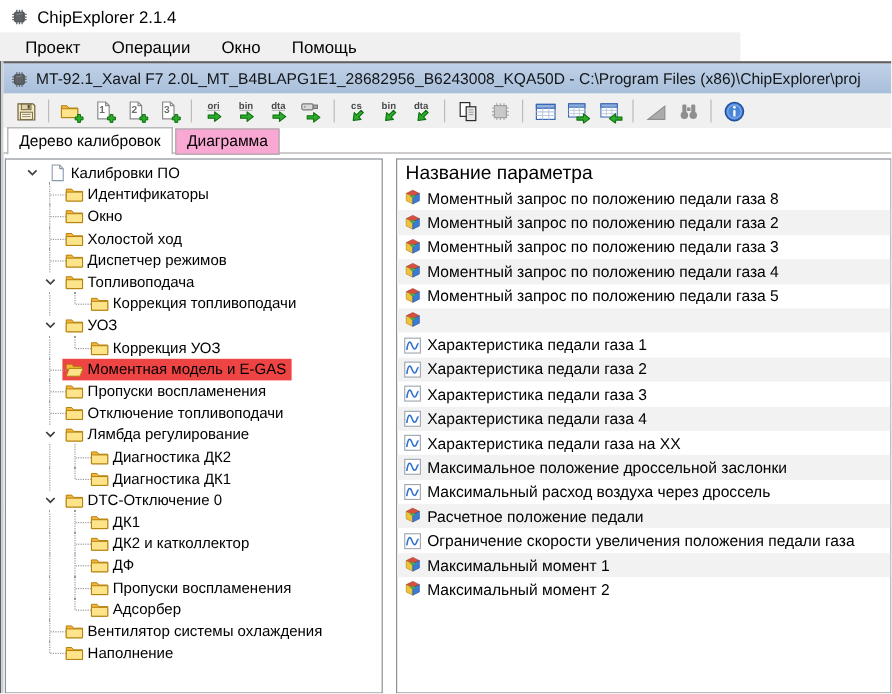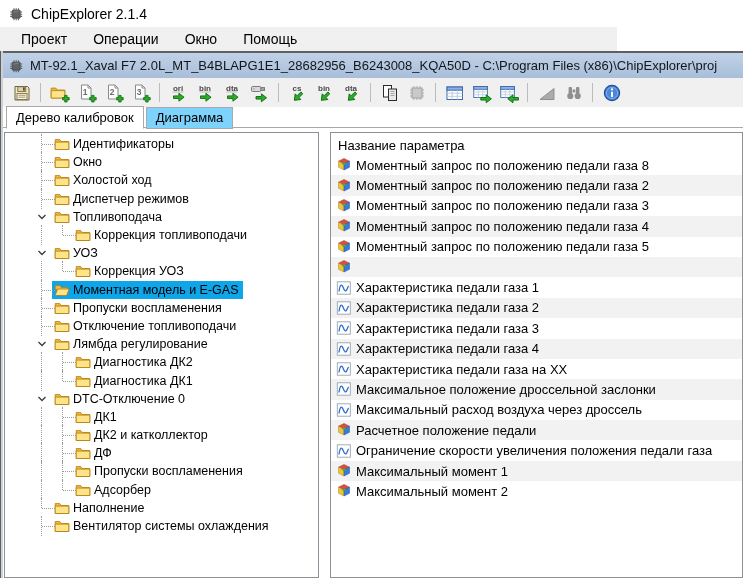--- a/index.html
+++ b/index.html
@@ -27,21 +27,21 @@
 
   
   .toolbar{position:absolute;left:3px;top:78px;width:740px;height:29px;background:#f0f0f0;
     display:flex;align-items:center;padding-left:5px}
   .tbtn{width:27px;height:25px;display:flex;align-items:center;justify-content:center;flex:none}
   .tsep{width:1px;height:19px;background:#bcbcbc;margin:0 5px;flex:none}
 
   
   .tabstrip{position:absolute;left:3px;top:107px;width:740px;height:21px;background:#fff;
     display:flex;align-items:center;padding-left:3px;border-bottom:1px solid #a9a9a9;font-size:13px}
-  .tab{border:1px solid #a9a9a9;background:#7dd3fc;padding:2px 9px 3px;margin-bottom:-1px;
+  .tab{border:1px solid #a9a9a9;background:#f9a8d4;padding:2px 9px 3px;margin-bottom:-1px;
     white-space:nowrap;cursor:default}
   .tab.active{background:#fff;border-bottom-color:#fff;padding-top:3px}
   .tab+.tab{margin-left:2px}
 
   
   .pane{position:absolute;top:132px;background:#fff;border:1px solid #8a9199;overflow:hidden}
   .pane.tree{left:4px;width:315px;height:446px}
   .pane.list{left:330px;width:413px;height:446px}
 
   
@@ -50,26 +50,26 @@
   .trow.root{padding-left:16px}
   .trow.lvl{padding-left:26px}
   .chev{width:12px;height:12px;display:inline-flex;margin-right:5px;flex:none}
   .slot{width:21px;height:100%;position:relative;flex:none}
   .slot.guide::before{content:"";position:absolute;left:10px;top:-1px;bottom:-1px;border-left:1px dotted #9a9a9a}
   .slot.junc::before{content:"";position:absolute;left:10px;top:-1px;bottom:-1px;border-left:1px dotted #9a9a9a}
   .slot.junc.last::before{bottom:50%}
   .slot.junc::after{content:"";position:absolute;left:11px;right:-3px;top:50%;border-top:1px dotted #9a9a9a}
   .slot.chevslot{display:flex;align-items:center;justify-content:center}
   .tsel{display:flex;align-items:center;padding:1px 4px 1px 1px}
-  .tsel.sel{background:#0ea5e9}
+  .tsel.sel{background:#ef4444}
   .ticon{width:16px;height:16px;display:inline-flex;margin:0 3px 0 1px;flex:none}
 
   
   .listbox{padding-top:2px}
-  .lheader{height:20px;display:flex;align-items:center;padding-left:7px;font-size:13px}
+  .lheader{height:20px;display:flex;align-items:center;padding-left:7px;font-size:16px}
   .lrow{height:20.4px;display:flex;align-items:center;padding-left:5px;font-size:13px;white-space:nowrap}
   .lrow.stripe{background:#f2f2f2}
   .licon{width:16px;height:16px;display:inline-flex;margin-right:4px;flex:none}
 </style>
 </head>
 <body>
 
 <div class="app">
 
   <div class="titlebar">
@@ -325,20 +325,36 @@
       </div>
     </div>
 
   <div class="tabstrip">
     <div class="tab active">Дерево калибровок</div>
     <div class="tab">Диаграмма</div>
   </div>
 
   <div class="pane tree">
     <div class="treebox">
+        <div class="trow root">
+          <span class="chev">
+            <svg width="12" height="12" viewBox="0 0 12 12">
+              <polyline points="2.5,4 6,7.5 9.5,4" fill="none" stroke="#3f3f3f" stroke-width="1.4"></polyline>
+            </svg>
+          </span>
+          <span class="tsel">
+            <span class="ticon">
+              <svg width="16" height="16" viewBox="0 0 16 16">
+                <path d="M3.5 1.5h6.2l3 3v10H3.5z" fill="#fdfdfd" stroke="#8899aa" stroke-width="0.9"></path>
+                <path d="M9.7 1.5v3h3" fill="none" stroke="#8899aa" stroke-width="0.9"></path>
+              </svg>
+            </span>
+            <span>Калибровки ПО</span>
+          </span>
+        </div>
         <div class="trow lvl">
           <span class="slot junc"></span>
           <span class="tsel">
             <span class="ticon">
               <svg width="16" height="16" viewBox="0 0 16 16">
                 <path d="M1.2 3.6h4.6l1.6 1.9h7.4v8H1.2z" fill="#f6b73c" stroke="#b17d08" stroke-width="0.8" stroke-linejoin="round"></path>
                 <path d="M1.2 6.1h13.6v7.4H1.2z" fill="#fde389" stroke="#b17d08" stroke-width="0.8"></path>
               </svg>
             </span>
             <span>Идентификаторы</span>
@@ -591,41 +607,41 @@
             <span class="ticon">
               <svg width="16" height="16" viewBox="0 0 16 16">
                 <path d="M1.2 3.6h4.6l1.6 1.9h7.4v8H1.2z" fill="#f6b73c" stroke="#b17d08" stroke-width="0.8" stroke-linejoin="round"></path>
                 <path d="M1.2 6.1h13.6v7.4H1.2z" fill="#fde389" stroke="#b17d08" stroke-width="0.8"></path>
               </svg>
             </span>
             <span>Адсорбер</span>
           </span>
         </div>
         <div class="trow lvl">
+          <span class="slot junc"></span>
+          <span class="tsel">
+            <span class="ticon">
+              <svg width="16" height="16" viewBox="0 0 16 16">
+                <path d="M1.2 3.6h4.6l1.6 1.9h7.4v8H1.2z" fill="#f6b73c" stroke="#b17d08" stroke-width="0.8" stroke-linejoin="round"></path>
+                <path d="M1.2 6.1h13.6v7.4H1.2z" fill="#fde389" stroke="#b17d08" stroke-width="0.8"></path>
+              </svg>
+            </span>
+            <span>Вентилятор системы охлаждения</span>
+          </span>
+        </div>
+        <div class="trow lvl">
           <span class="slot junc last"></span>
           <span class="tsel">
             <span class="ticon">
               <svg width="16" height="16" viewBox="0 0 16 16">
                 <path d="M1.2 3.6h4.6l1.6 1.9h7.4v8H1.2z" fill="#f6b73c" stroke="#b17d08" stroke-width="0.8" stroke-linejoin="round"></path>
                 <path d="M1.2 6.1h13.6v7.4H1.2z" fill="#fde389" stroke="#b17d08" stroke-width="0.8"></path>
               </svg>
             </span>
             <span>Наполнение</span>
-          </span>
-        </div>
-        <div class="trow lvl">
-          <span class="slot junc"></span>
-          <span class="tsel">
-            <span class="ticon">
-              <svg width="16" height="16" viewBox="0 0 16 16">
-                <path d="M1.2 3.6h4.6l1.6 1.9h7.4v8H1.2z" fill="#f6b73c" stroke="#b17d08" stroke-width="0.8" stroke-linejoin="round"></path>
-                <path d="M1.2 6.1h13.6v7.4H1.2z" fill="#fde389" stroke="#b17d08" stroke-width="0.8"></path>
-              </svg>
-            </span>
-            <span>Вентилятор системы охлаждения</span>
           </span>
         </div>
       </div>
   </div>
 
   <div class="pane list">
     <div class="listbox">
       <div class="lheader">Название параметра</div>
       <div>
           <div class="lrow">

